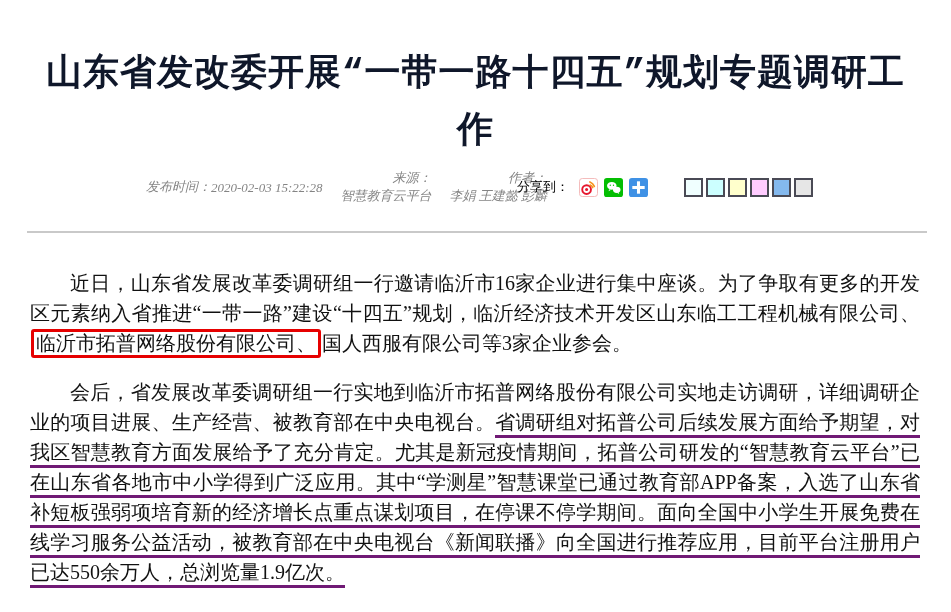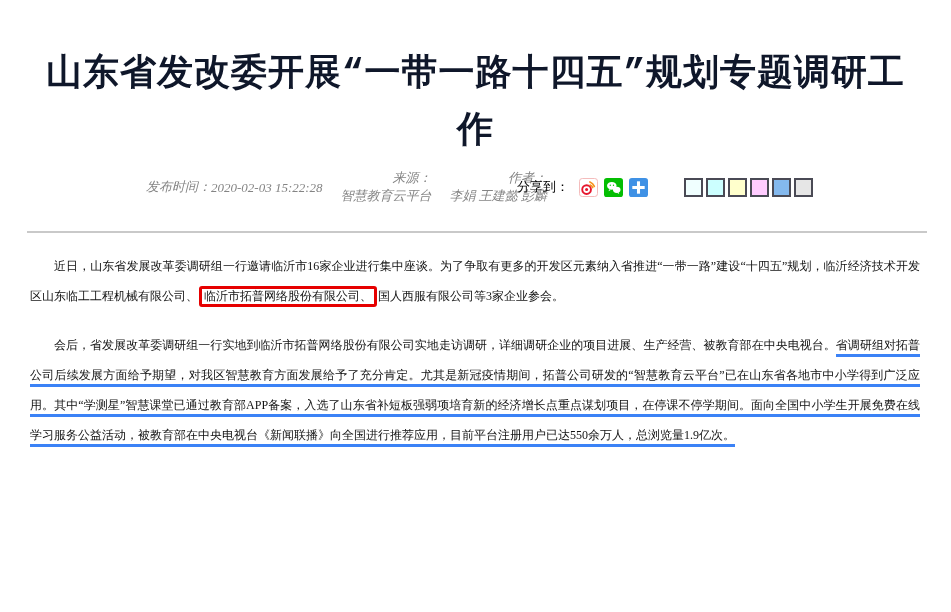--- a/index.html
+++ b/index.html
@@ -54,36 +54,36 @@
     cursor: pointer;
   }
   
   .divider {
     margin: 33px 24px 0 27px;
     height: 2px;
     background: #c9c9c9;
   }
   
   .article-body {
-    padding: 18px 31px 0 30px;
-    font-size: 12px;
+    padding: 35px 31px 0 30px;
+    font-size: 20px;
     line-height: 30px;
     color: #111111;
     text-align: justify;
   }
   .article-body p { text-indent: 2em; }
   .para-2 { margin-top: 19px; }
   .red-boxed {
     border: 3px solid #e60000;
     border-radius: 3px;
     padding: 0 2px 1px 2px;
     margin: 0 1px;
   }
   .red-underlined {
-    border-bottom: 3px solid #3b82f6;
+    border-bottom: 3px solid #701a75;
     padding-bottom: 2px;
     -webkit-box-decoration-break: clone;
     box-decoration-break: clone;
   }
 </style>
 </head>
 <body>
 
 <div class="page">
 

